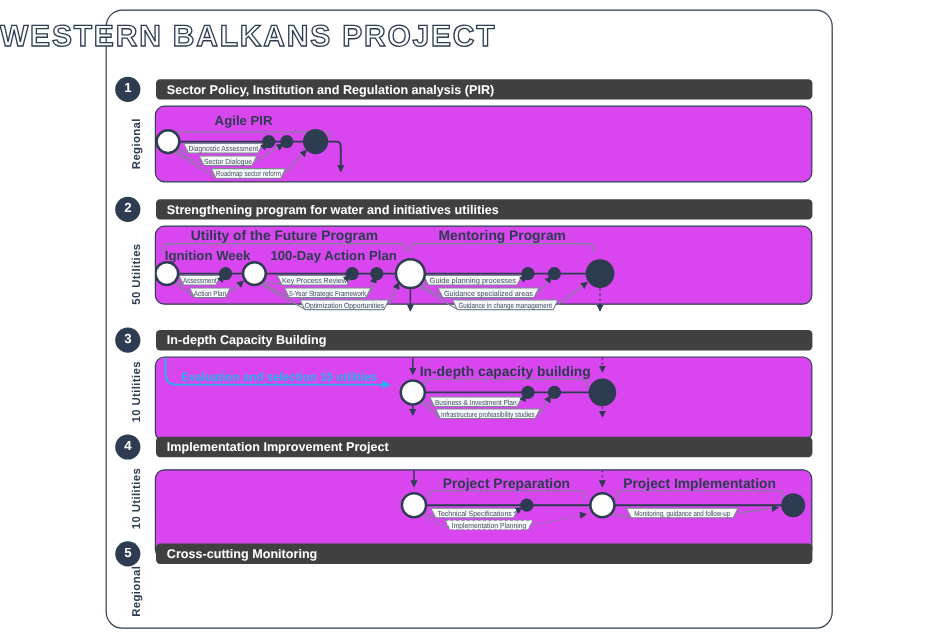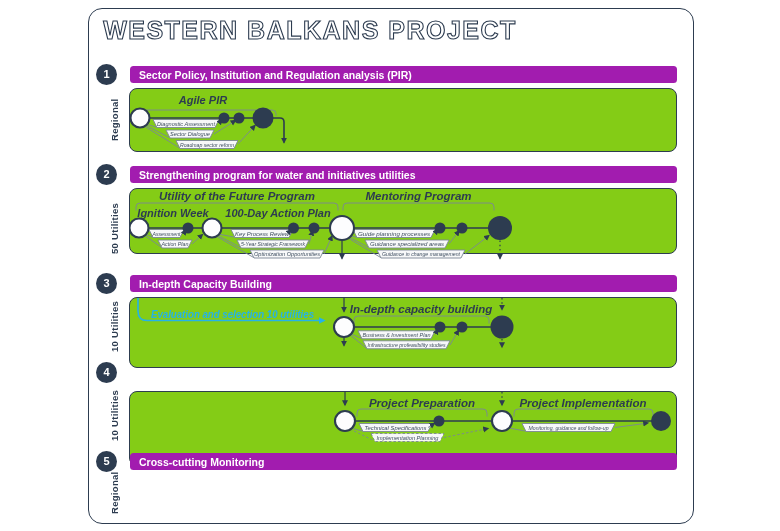--- a/index.html
+++ b/index.html
@@ -1,33 +1,33 @@
 <!DOCTYPE html>
 <html><head>
 <meta charset="utf-8">
 <style>
   html,body{margin:0;padding:0;background:#ffffff;}
   .canvas{position:relative;width:780px;height:531px;background:#ffffff;overflow:hidden;
           font-family:"Liberation Sans", sans-serif;color:#2d3c50;}
   .frame{position:absolute;left:88px;top:8px;width:604px;height:514px;
          border:1.6px solid #2d3c50;border-radius:14px;background:#ffffff;}
-  .title{position:absolute;left:0;top:16px;width:620px;text-align:center;
+  .title{position:absolute;left:0;top:16px;width:620px;text-align:left;
          font-size:25px;font-weight:bold;letter-spacing:1.5px;
          color:#ffffff;-webkit-text-stroke:1.1px #2d3c50;}
   .badge{position:absolute;left:96px;width:21px;height:21px;border-radius:50%;
          background:#2d3c50;color:#ffffff;font-size:11px;font-weight:bold;
          display:flex;align-items:center;justify-content:center;}
-  .hdr{position:absolute;left:130px;width:547px;height:17px;background:#a21caf;
+  .hdr{position:absolute;left:130px;width:547px;height:17px;background:#404040;
        border-radius:3.5px;color:#ffffff;font-size:10.5px;font-weight:bold;
        display:flex;align-items:center;padding-left:9px;box-sizing:border-box;}
   .lane{position:absolute;left:106px;width:16px;display:flex;align-items:center;justify-content:center;
         writing-mode:vertical-rl;transform:rotate(180deg);
         font-size:9.5px;font-weight:bold;letter-spacing:0.3px;color:#2d3c50;text-align:center;}
   .box{position:absolute;left:129px;width:548px;border:1.5px solid #2d3c50;border-radius:8px;
-       background:#84cc16;box-sizing:border-box;font-style:italic;}
+       background:#d946ef;box-sizing:border-box;}
   .box svg{position:absolute;left:0;top:0;}
   svg text{font-family:"Liberation Sans", sans-serif;}
   .tl{font-size:6.2px;fill:#3e4e60;text-anchor:middle;}
   .gl{font-size:11px;font-weight:bold;fill:#2d3c50;text-anchor:middle;}
   .gL{font-size:11.5px;font-weight:bold;fill:#2d3c50;text-anchor:middle;}
   .cy{font-size:10px;font-weight:bold;fill:#25b2e8;}
   .cap{font-size:10px;font-weight:bold;fill:#2d3c50;text-anchor:middle;}
   .thin{stroke:#7b8794;stroke-width:0.9;fill:none;}
   .thind{stroke:#7b8794;stroke-width:0.9;fill:none;stroke-dasharray:2.5,2;}
   .main{stroke:#2d3c50;stroke-width:1.6;fill:none;}
@@ -186,20 +186,21 @@
       <text class="cy" x="21" y="19.5" textLength="163" lengthAdjust="spacingAndGlyphs">Evaluation and selection 10 utilities</text>
       <text class="gL" x="291" y="15">In-depth capacity building</text>
       <text class="tl" x="266.5" y="39.2" textLength="68" lengthAdjust="spacingAndGlyphs">Business &amp; Investment Plan</text>
       <text class="tl" x="276.5" y="49.2" textLength="78" lengthAdjust="spacingAndGlyphs">Infrastructure profeasibility studies</text>
     </svg>
   </div>
 
   <div class="badge" style="top:361.5px">
       <span>4</span>
     </div>
+  <div class="hdr" style="top:364px">Implementation Improvement Project</div>
   <div class="lane" style="top:386px;height:59px">10 Utilities</div>
   <div class="box" style="top:391px;height:75px">
     <svg width="545" height="56" viewBox="0 0 545 56">
       <g>
         <path class="thin" d="M227,24.5 V21 Q227,17 231,17 H353 Q357,17 357,21 V24.5"></path>
         <path class="thin" d="M384,24.5 V21 Q384,17 388,17 H519 Q523,17 523,21 V24.5"></path>
         <path class="thin" d="M221,36 L233,39.2"></path>
         <path class="thind" d="M220,37 L245,49.2"></path>
         <path class="thin" d="M379,36 L396,39.2"></path>
       </g>

